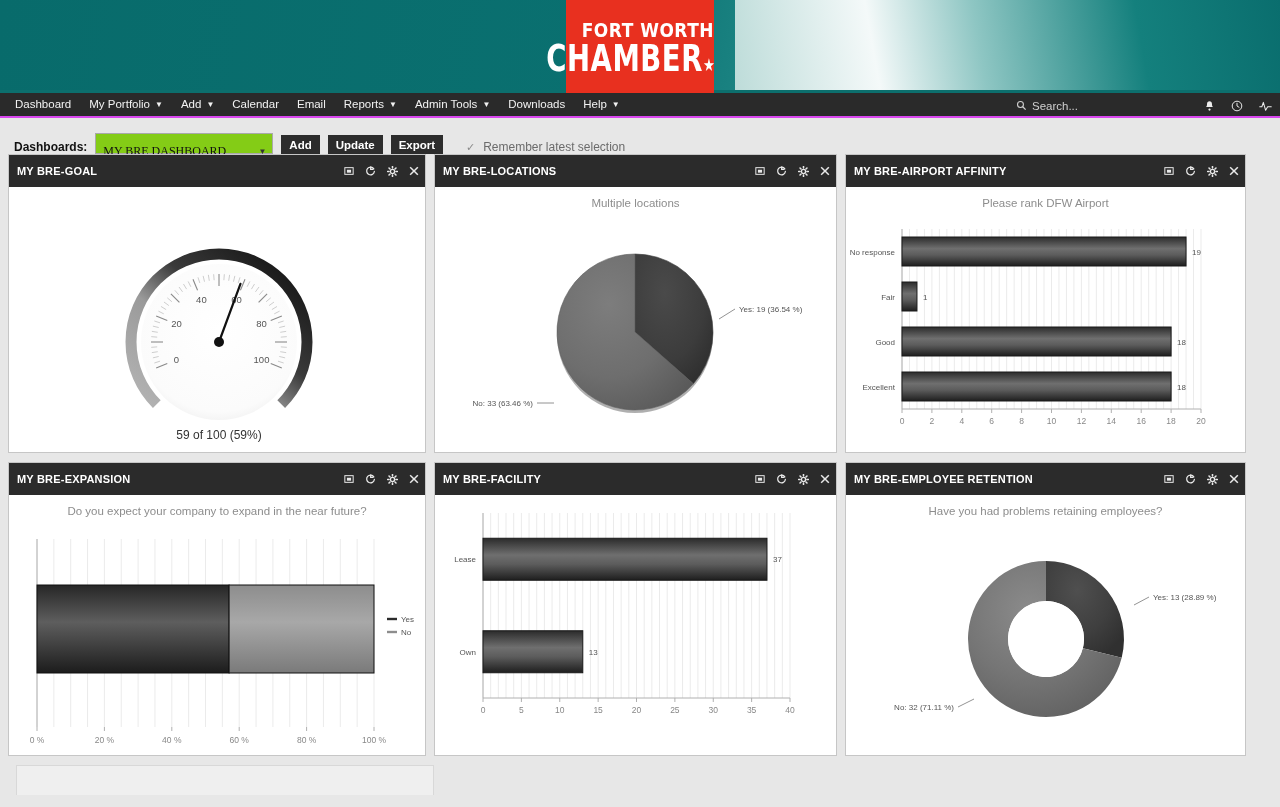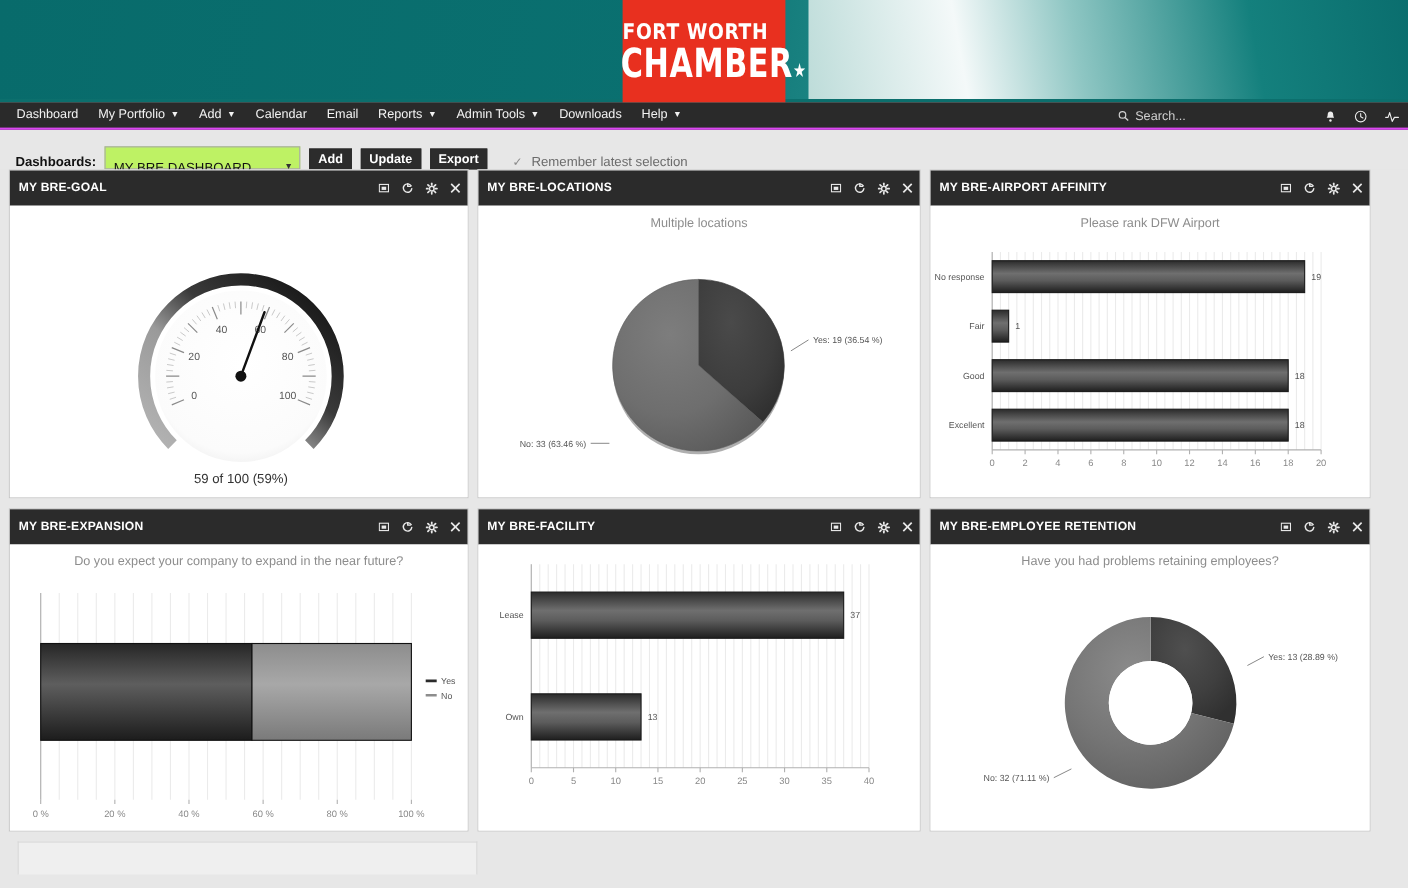--- a/index.html
+++ b/index.html
@@ -11,42 +11,42 @@
     font-size:12px; color:#222;
   }
 
   
   .banner { position:relative; height:93px; width:1280px;
     background:linear-gradient(100deg,#086b6b 0%, #0a7070 48%, #27918f 66%, #9fd0cd 80%, #f2f7f7 92%, #cfe4e2 100%); }
   .banner:after{ content:""; position:absolute; left:0; right:0; bottom:0; height:3px; background:#0c6f6d; }
   .banner-right{ position:absolute; right:0; top:0; bottom:0; width:545px;
     background:linear-gradient(260deg,#0a6e6e 0%, #14807d 26%, #8ec6c3 55%, #f4f9f9 74%, #bddcd9 100%); }
   .logo-block{ position:absolute; left:566px; top:0; width:148px; height:93px; background:#e8301f;
-    display:flex; flex-direction:column; align-items:flex-start; justify-content:center; z-index:3; }
+    display:flex; flex-direction:column; align-items:flex-end; justify-content:center; z-index:3; }
   .logo-top{ color:#fff; font-weight:bold; font-size:17px; letter-spacing:0.5px; line-height:1;
     font-family:"DejaVu Sans", sans-serif; transform:scaleY(1.15); }
   .logo-bottom{ color:#fff; font-weight:bold; font-size:27px; letter-spacing:0.5px; line-height:1;
     margin-top:6px; font-family:"DejaVu Sans", sans-serif; transform:scaleY(1.35) scaleX(1.02); }
   .logo-bottom .star{ font-size:13px; vertical-align:baseline; }
 
   
   .navbar{ height:25px; background:#2a2a2a; display:flex; align-items:center; padding:0 6px;
     position:relative; border-bottom:2px solid #d946ef; }
   .nav-item{ color:#f2f2f2; font-size:11.5px; padding:0 9px; line-height:25px; white-space:nowrap; cursor:default; }
   .nav-item .caret{ font-size:8px; margin-left:5px; position:relative; top:-1px; }
   .nav-right{ position:absolute; right:8px; top:0; height:25px; display:flex; align-items:center; gap:16px; }
   .search-box{ display:flex; align-items:center; gap:5px; color:#cfcfcf; font-size:11.5px; margin-right:110px; }
   .search-box svg{ display:block; }
   .nav-icon{ color:#ededed; display:flex; align-items:center; }
 
   
   .toolbar{ height:36px; display:flex; align-items:flex-end; padding:0 0 0 14px; gap:0; background:#e7e7e7; }
   .tb-label{ font-weight:bold; font-size:12px; color:#111; margin-right:8px; }
-  .tb-select{ width:178px; height:21px; background:#bef264; border:1px solid #a9a9a9; display:flex;
-    align-items:center; justify-content:space-between; padding:16px 6px 0 7px; font-size:12px; color:#111; }
+  .tb-select{ width:178px; height:21px; background:#84cc16; border:1px solid #a9a9a9; display:flex;
+    align-items:center; justify-content:space-between; padding:16px 6px 0 7px; font-size:12px; color:#111;font-family:Liberation Serif, serif; }
   .tb-select .caret{ font-size:8px; color:#333; }
   .tb-btn{ background:#2c2c2c; color:#fff; font-size:11.5px; font-weight:bold; height:19px; padding:0 7px;
     border:1px solid #2c2c2c; display:flex; align-items:center; margin-left:8px; cursor:pointer; }
   .tb-check{ display:flex; align-items:center; gap:7px; margin-left:22px; color:#6b6b6b; font-size:12px; }
   .chk{ width:11px; height:11px; display:flex; align-items:center; justify-content:center;
     color:#8a8a8a; font-size:11px; }
 
   
   .grid{ padding:0 8px; }
   .row{ display:flex; gap:8px; margin-bottom:9px; }

